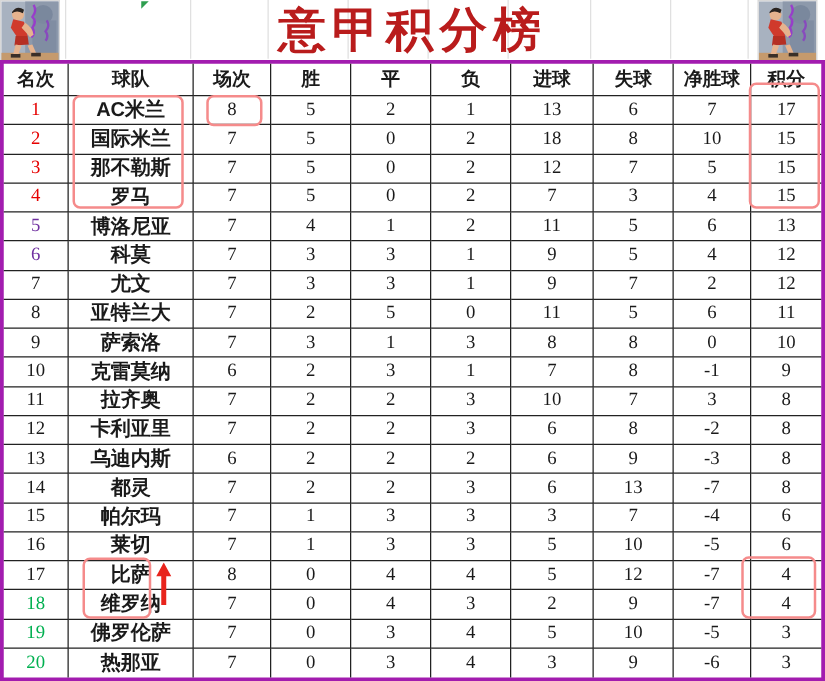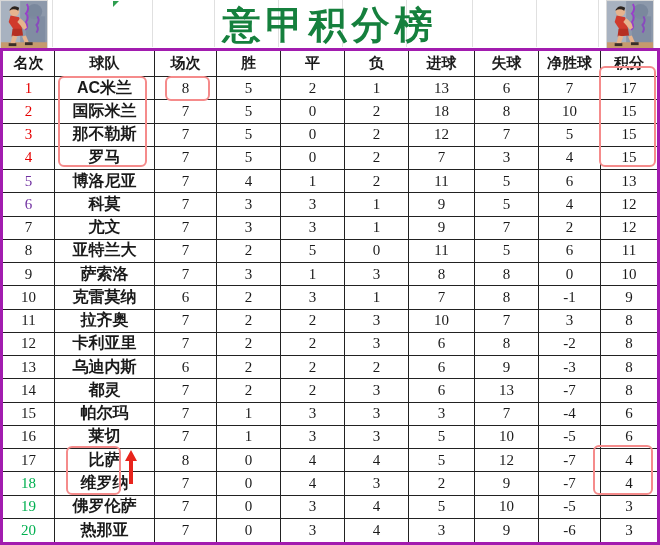--- a/index.html
+++ b/index.html
@@ -4,21 +4,21 @@
 <style>
   html,body{margin:0;padding:0;background:#fff;}
   #app{position:relative;width:660px;height:545px;background:#ffffff;overflow:hidden;
        font-family:"Liberation Sans", sans-serif;color:#1a1a1a;}
 
   
   .title-row{position:absolute;left:0;top:0;width:660px;height:48px;}
   .faint-line{position:absolute;top:0;width:1px;height:47px;background:#e0e0e0;}
   .page-title{position:absolute;left:0;top:0;width:660px;height:48px;line-height:50px;
       margin:0;text-align:center;font-family:"Liberation Serif", serif;
-      font-size:38px;font-weight:700;letter-spacing:5px;color:#15803d;}
+      font-size:38px;font-weight:700;letter-spacing:5px;color:#b91c1c;}
   .green-mark{position:absolute;left:113px;top:1px;width:0;height:0;
       border-top:6px solid #2e9e4f;border-right:6px solid transparent;}
   .corner{position:absolute;top:0;width:48px;height:50px;border:1px solid #d8d8d8;box-sizing:border-box;}
   .corner.left{left:0;}
   .corner.right{left:606px;}
 
   
   .table{position:absolute;left:0;top:48px;width:660px;box-sizing:border-box;
       display:grid;
       grid-template-columns:52px 100px 62px 64px 64px 64px 66px 64px 62px 1fr;

